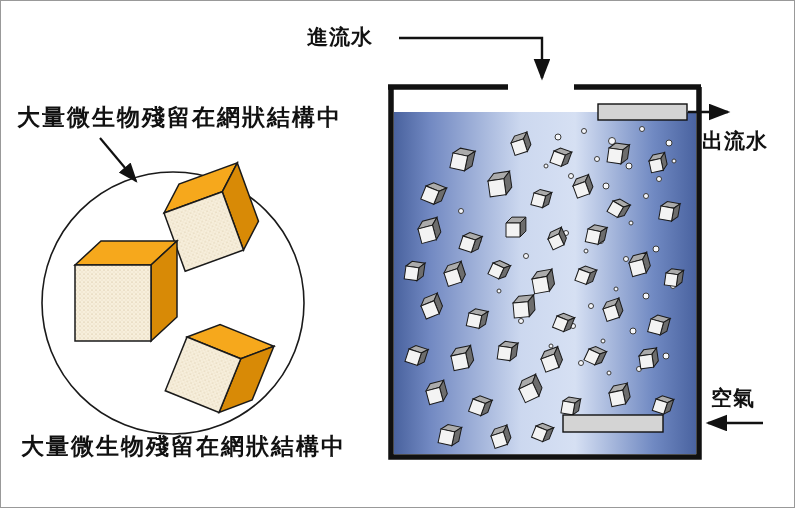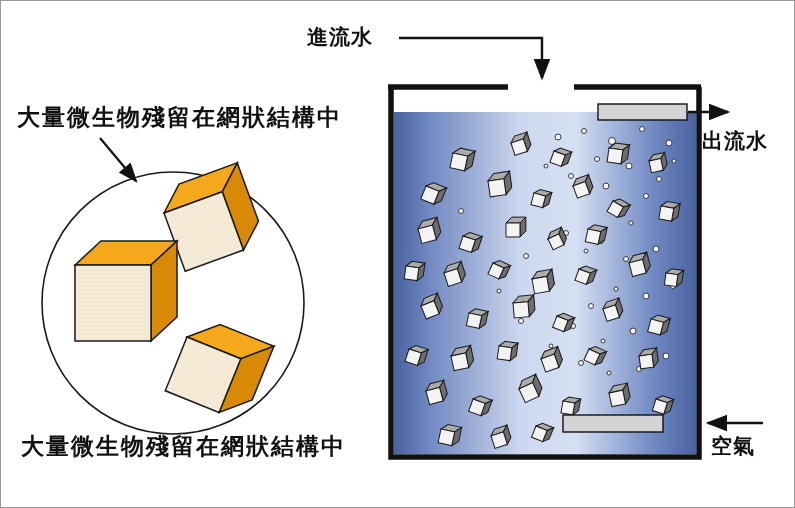--- a/index.html
+++ b/index.html
@@ -5,21 +5,21 @@
   html,body{margin:0;padding:0;background:#fff;}
   .stage{
     position:relative;width:795px;height:508px;background:#ffffff;
     border:1px solid #999;box-sizing:border-box;overflow:hidden;
     font-family:"Liberation Sans", sans-serif;
   }
   svg{position:absolute;left:0;top:0;}
   .lbl{position:absolute;color:#111;font-weight:700;white-space:nowrap;letter-spacing:1px;}
   .lbl-influent{left:306px;top:22px;font-size:21px;}
   .lbl-effluent{left:701px;top:126px;font-size:21px;text-align:right;}
-  .lbl-air{left:710px;top:383px;font-size:21px;margin-top:48px;}
+  .lbl-air{left:710px;top:383px;font-size:21px;}
   .lbl-cap-top{left:16px;top:101px;font-size:23px;letter-spacing:2px;}
   .lbl-cap-bottom{left:20px;top:430px;font-size:23px;letter-spacing:2px;}
 </style>
 </head>
 <body>
 
 <div class="stage">
 
   <svg width="795" height="508" viewBox="0 0 795 508">
     <defs>

